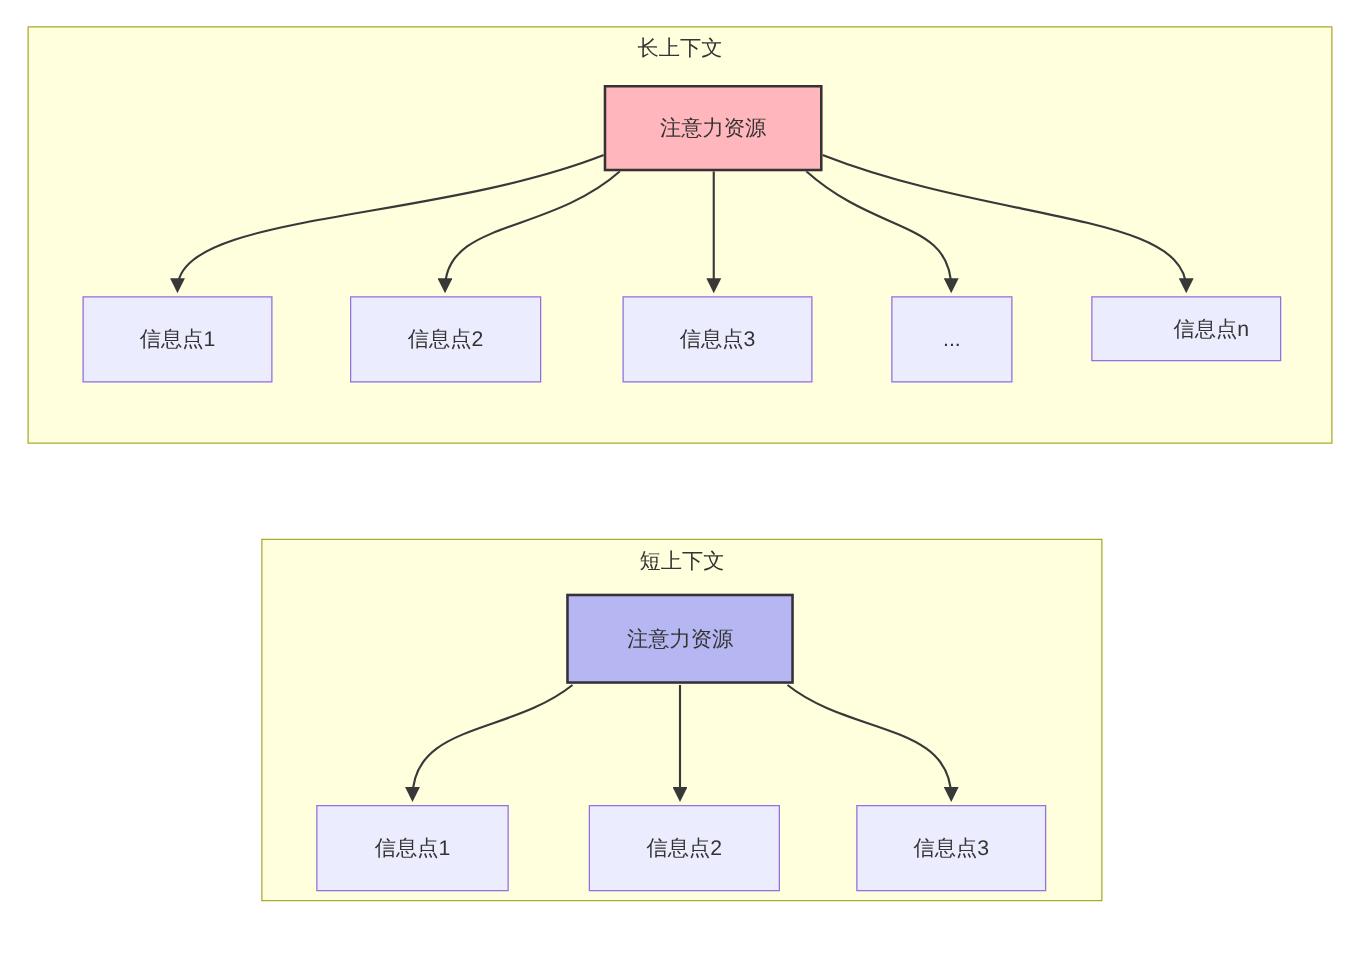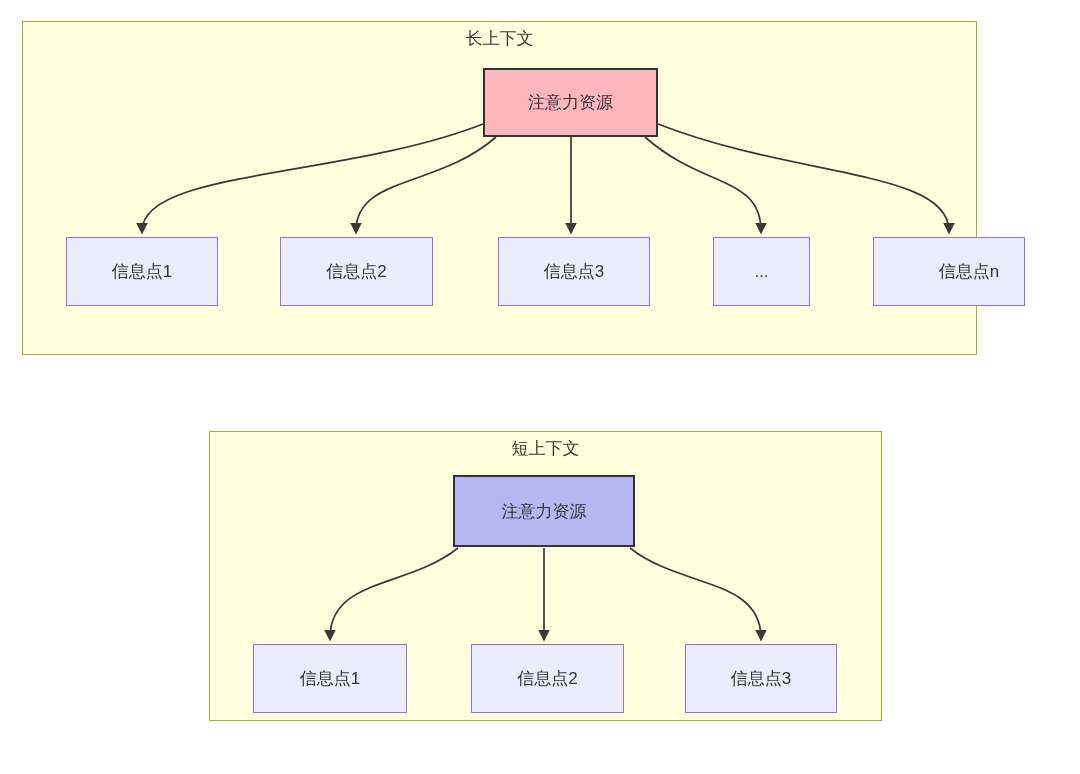--- a/index.html
+++ b/index.html
@@ -52,27 +52,27 @@
     background:var(--node-fill);
     border:1px solid var(--node-border);
   }
   .attention-node{
     border:2px solid var(--attention-border);
   }
   .attention-long{ background:var(--attention-long-fill); }
   .attention-short{ background:var(--attention-short-fill); }
 
   
-  .sg-long{ left:22px; top:21px; width:955px; height:334px; }
+  .sg-long{ left:22px; top:21px; width:1044px; height:334px; }
   .attn-long{ left:483px; top:68px; width:175px; height:69px; }
   .ln1{ left:66px;  top:237px; width:152px; height:69px; }
   .ln2{ left:280px; top:237px; width:153px; height:69px; }
   .ln3{ left:498px; top:237px; width:152px; height:69px; }
   .ln4{ left:713px; top:237px; width:97px;  height:69px; }
-  .ln5{ left:873px; top:237px; width:152px; height:69px;padding-left:40px; }
+  .ln5{ left:873px; top:237px; width:152px; height:52px;padding-left:40px; }
 
   
   .sg-short{ left:209px; top:431px; width:673px; height:290px; }
   .attn-short{ left:453px; top:475px; width:182px; height:72px; }
   .sn1{ left:253px; top:644px; width:154px; height:69px; }
   .sn2{ left:471px; top:644px; width:153px; height:69px; }
   .sn3{ left:685px; top:644px; width:152px; height:69px; }
 
   .edge-layer{
     position:absolute;

